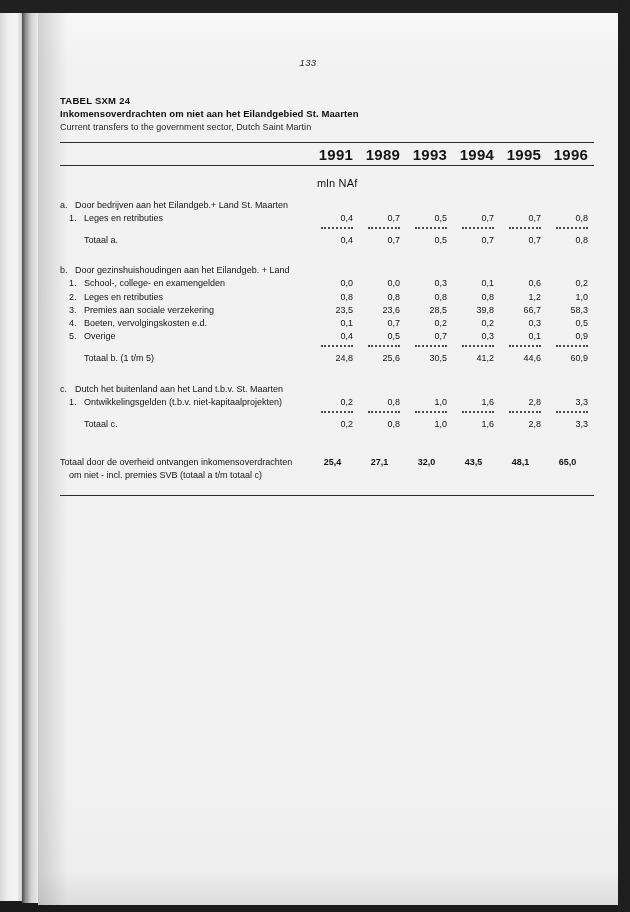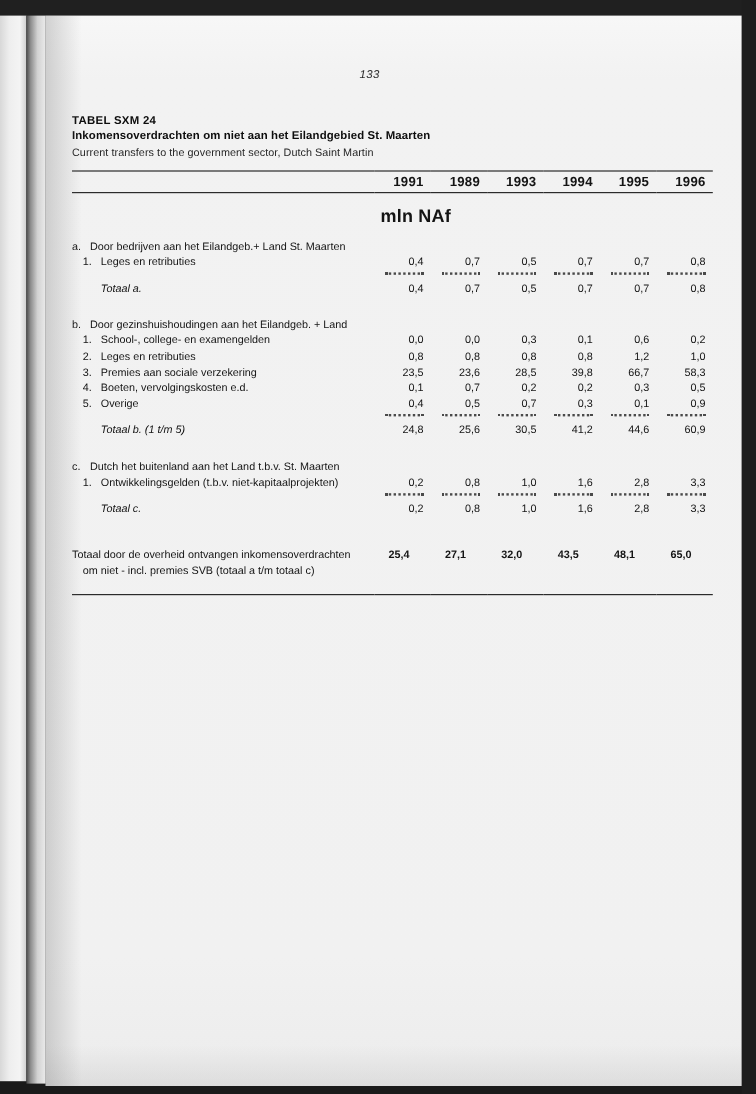--- a/index.html
+++ b/index.html
@@ -119,30 +119,30 @@
   table.grid col.c-num   { width: 47px; }
 
   .rule-top td    { border-top: 1.2px solid #2b2b2b; height: 0; padding: 0; font-size:0; line-height:0;}
   .rule-mid td    { border-top: 1.2px solid #2b2b2b; height: 0; padding: 0; font-size:0; line-height:0;}
   .rule-bottom td { border-top: 1.4px solid #2b2b2b; height: 0; padding: 0; font-size:0; line-height:0;}
 
   tr.headrow td {
     padding: 3px 6px 2px 0;
     text-align: right;
     font-weight: bold;
-    font-size: 11px;
+    font-size: 15px;
     letter-spacing: .2px;
     vertical-align: bottom;
   }
   tr.headrow td.lbl { text-align: left; }
 
   tr.unitrow td {
     padding: 11px 0 9px 0;
-    font-weight: bold;
-    font-size: 15px;
+    font-weight: normal;
+    font-size: 11px;
     letter-spacing: .2px;
   }
   tr.unitrow td.unit-cell { text-align: left; padding-left: 5px; }
 
   tr.datarow td,
   tr.subrow td,
   tr.totalrow td,
   tr.grandrow td {
     padding: 0 6px 0 0;
     text-align: right;
@@ -170,21 +170,20 @@
     width: 15px;
   }
   .item-no {
     display: inline-block;
     width: 15px;
     padding-left: 9px;
   }
   .totlabel {
     display: inline-block;
     padding-left: 24px;
-    font-style: italic;
   }
   .grandlabel { display: block; line-height: 13.4px; }
   .grandlabel.second { padding-left: 9px; }
 
   tr.grandrow td { font-weight: bold; text-align: center; }
   tr.grandrow td.lbl { font-weight: normal; }
 
   
   tr.dashrow td { padding: 0; height: 9px; }
   tr.dashrow td.dash > i {

